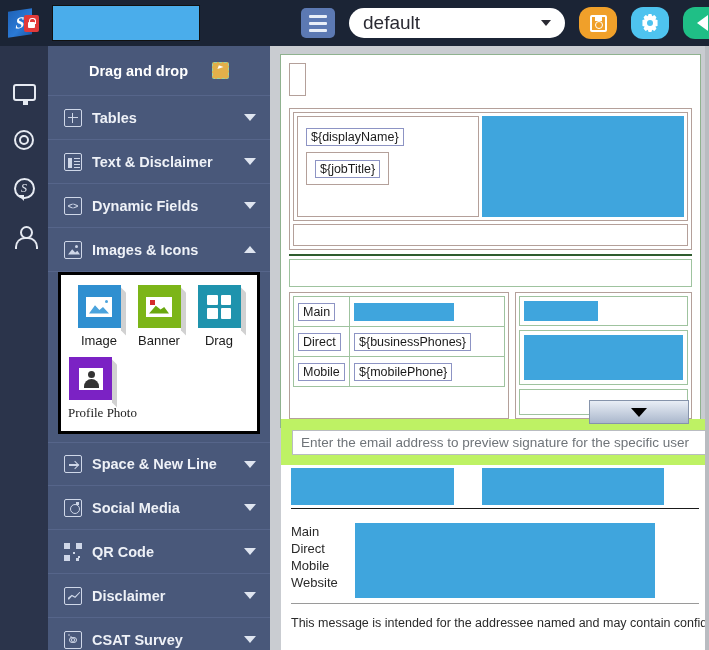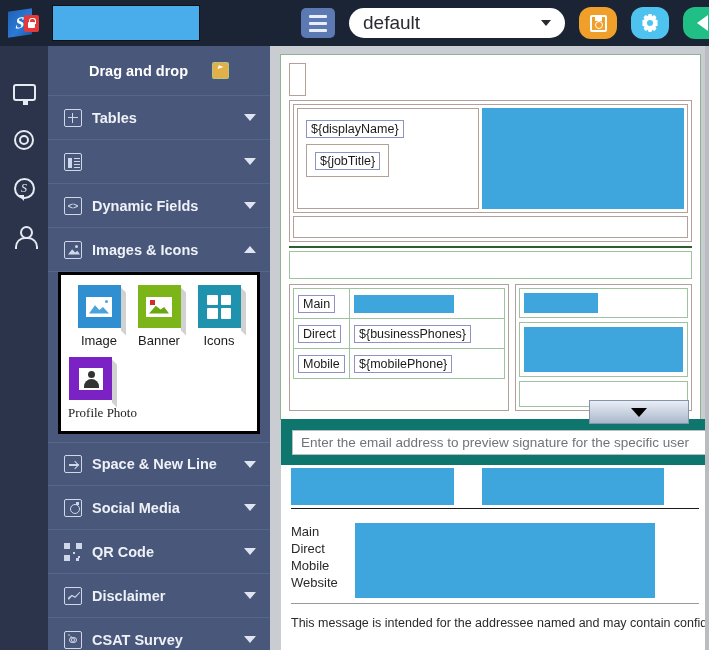--- a/index.html
+++ b/index.html
@@ -236,21 +236,21 @@
   }
   .ob{ border:1px solid #b4a09a; }
   .gb{ border:1px solid #9fc39f; }
   .blue{ background:#3fa5dd; }
   .ph{
     display:inline-block; border:1px solid #8d94c4; padding:1px 4px;
     font-size:12.5px; color:#1a1a1a; background:#fff; font-family:"Liberation Sans",sans-serif;
   }
 
   .small-box{ width:17px; height:33px; }
-  .hdr-wrap{ margin-top:4px; padding:3px; }
+  .hdr-wrap{ margin-top:12px; padding:3px; }
   .hdr-inner{ display:flex; padding:3px; }
   .hdr-left{ flex:0 0 182px; padding:10px 8px; }
   .hdr-right{ flex:1; margin-left:3px; }
   .hdr-right .blue{ width:100%; height:101px; }
   .jobcell{ display:inline-block; padding:6px 8px; margin-top:6px; }
   .thinrow{ height:22px; margin-top:3px; }
   .sep{ border-top:2px solid #2f5d2f; margin-top:4px; }
   .blankrow{ height:28px; margin-top:3px; }
 
   .cols{ display:flex; margin-top:5px; gap:6px; }
@@ -270,21 +270,21 @@
     border:1px solid #8694ab;
     display:flex; align-items:center; justify-content:center;
     z-index:6;
   }
   #dropdown-overlay .tri{ width:0;height:0;
     border-left:8px solid transparent;border-right:8px solid transparent;border-top:9px solid #000; }
 
   
   #email-bar{
     position:absolute; left:281px; top:419px; width:428px; height:46px;
-    background:#0f766e; z-index:5;
+    background:#bef264; z-index:5;
     display:flex; align-items:center; padding:0 0 0 11px;
   }
   #email-input{
     flex:1; height:25px; background:#fff; border:1px solid #b9bcc1;
     font-size:13.5px; color:#6f7479; padding:0 8px; line-height:23px;
     white-space:nowrap; overflow:hidden;
   }
 
   
   #lower{
@@ -365,20 +365,21 @@
   </div>
 
   <div class="acc-row">
     <span class="ai ai-tables"></span>
     <span class="label">Tables</span>
     <span class="caret"></span>
   </div>
 
   <div class="acc-row">
     <span class="ai ai-text"></span>
+    <span class="label">Text &amp; Disclaimer</span>
     <span class="caret"></span>
   </div>
 
   <div class="acc-row">
     <span class="ai">&lt;&gt;</span>
     <span class="label">Dynamic Fields</span>
     <span class="caret"></span>
   </div>
 
   <div class="acc-row">
@@ -403,21 +404,21 @@
       </div>
       <div class="tile">
         <div class="sq sq-icons">
           <span class="grid4">
               <b></b>
               <b></b>
               <b></b>
               <b></b>
             </span>
         </div>
-        <div class="cap">Icons</div>
+        <div class="cap">Drag</div>
       </div>
     </div>
     <div class="tile-row" style="margin-top:9px;font-family:Liberation Serif, serif;">
       <div class="tile" style="width:auto;align-items:flex-start;">
         <div class="sq sq-profile">
             <span class="person"></span>
           </div>
         <div class="cap" style="margin-left:-1px;">Profile Photo</div>
       </div>
     </div>

